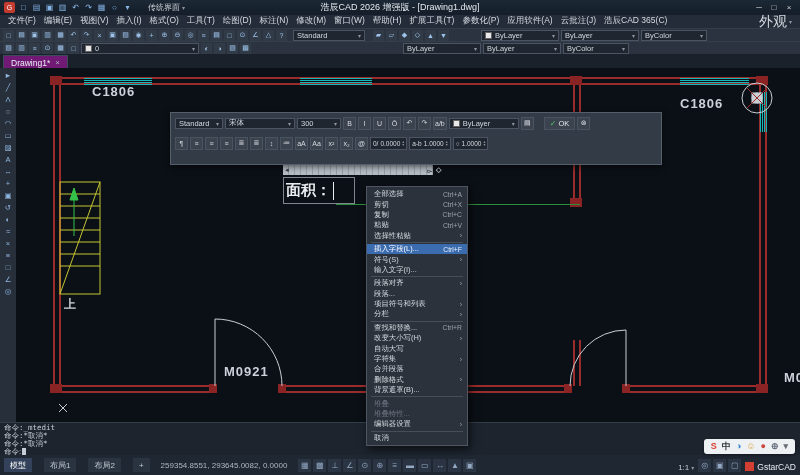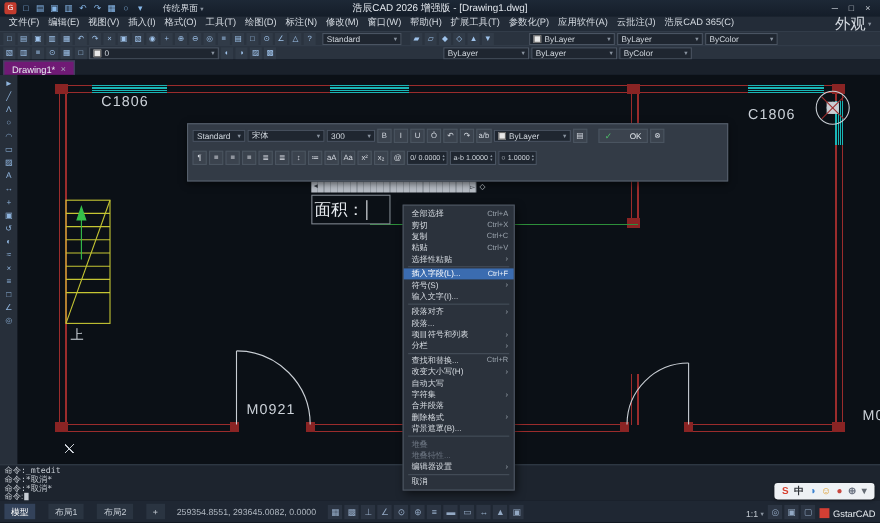--- a/index.html
+++ b/index.html
@@ -34,39 +34,39 @@
 
 .tabbar{position:absolute;left:0;top:54px;width:800px;height:14px;background:#1a212b;display:flex;align-items:flex-end;padding:0 3px;z-index:2;}
 .tab{height:13px;background:#701a75;border:1px solid #3c4a5c;border-bottom:none;display:flex;gap:5px;padding:2px 7px;font-size:8.5px;color:#e8edf2;}
 .tabclose{color:#aab3bd;font-size:8px;}
 .tabclose::after{content:"×";}
 
 
 .main{position:absolute;left:0;top:68px;width:800px;height:354px;display:flex;}
 .lefttools{width:16px;height:100%;background:#272f3a;display:flex;flex-direction:column;align-items:center;padding-top:2px;gap:1px;flex:none;}
 .ltool{width:12px;height:11px;display:flex;align-items:center;justify-content:center;font-size:7.5px;color:#8fb4dd;}
-.canvas{position:relative;flex:1;height:100%;background:#0b1016;overflow:hidden;}
+.canvas{position:relative;flex:1;height:100%;background:#0b1016;overflow:hidden;font-weight:bold;}
 .cv-label{position:absolute;color:#ccd2d9;font-size:13px;letter-spacing:1px;white-space:nowrap;z-index:1;}
 
 
 .mruler{position:absolute;left:267px;top:97px;width:150px;height:10px;background:repeating-linear-gradient(90deg,#b6bcc4 0 5px,#99a0a8 5px 6px);display:flex;align-items:center;justify-content:space-between;font-size:6px;color:#30353c;z-index:3;padding:0 1px;}
 .mwidth{position:absolute;left:420px;top:98px;font-size:7px;color:#c6ccd3;z-index:3;}
 .mbox{position:absolute;left:267px;top:109px;width:72px;height:27px;border:1px solid #7e858e;display:flex;align-items:center;padding:0 2px;z-index:3;}
 .mtext{font-size:15px;color:#e9edf1;white-space:nowrap;}
 .caret-line{width:1px;height:18px;background:#e9edf1;margin-left:2px;}
 
 
 .dialog{position:absolute;left:170px;top:112px;width:492px;height:53px;background:#333b46;border:1px solid #555f6b;box-shadow:0 2px 6px rgba(0,0,0,.55);z-index:5;}
 .dlg-title{height:11px;background:#242b34;color:#dfe4ea;font-size:7.5px;display:flex;align-items:center;padding:0 5px;}
 .dlg-row{height:20px;display:flex;align-items:center;gap:2px;padding:0 4px;}
 .dbtn{min-width:13px;height:13px;background:#3b434e;border:1px solid #4a5460;color:#d6dbe2;font-size:7px;display:flex;align-items:center;justify-content:center;flex:none;padding:0 1px;}
 .dgroup{display:flex;align-items:center;gap:2px;height:13px;background:#1f2630;border:1px solid #4a5462;padding:0 2px;font-size:6.5px;color:#d2d8df;flex:none;}
 .spin{display:flex;flex-direction:column;justify-content:center;line-height:3px;font-size:4px;color:#8a94a0;}
 .spin::before{content:"▴";}.spin::after{content:"▾";}
-.ok-btn{height:13px;background:#3b434e;border:1px solid #4a5460;display:flex;align-items:center;gap:16px;padding:0 5px;font-size:7.5px;color:#e2e7ec;flex:none;margin-left:8px;}
+.ok-btn{height:13px;background:#3b434e;border:1px solid #4a5460;display:flex;align-items:center;gap:2px;padding:0 5px;font-size:7.5px;color:#e2e7ec;flex:none;margin-left:8px;}
 .okcheck::before{content:"✓";color:#4fc36a;font-size:8px;}
 
 
 .ctx{position:absolute;left:366px;top:186px;width:102px;background:#2b323c;border:1px solid #4d5662;box-shadow:2px 3px 8px rgba(0,0,0,.65);z-index:10;padding:2px 0;}
 .cm-item{height:10.4px;display:flex;align-items:center;padding:0 5px 0 7px;font-size:7.4px;color:#d6dbe1;white-space:nowrap;}
 .cm-item .lbl{overflow:hidden;}
 .cm-item .sc{margin-left:auto;color:#9aa3ad;font-size:6.8px;}
 .cm-item .sub{margin-left:auto;color:#9aa3ad;font-size:7px;}
 .cm-item.hl{background:#3b6cb0;color:#fff;}
 .cm-item.hl .sc{color:#e8eef6;}

